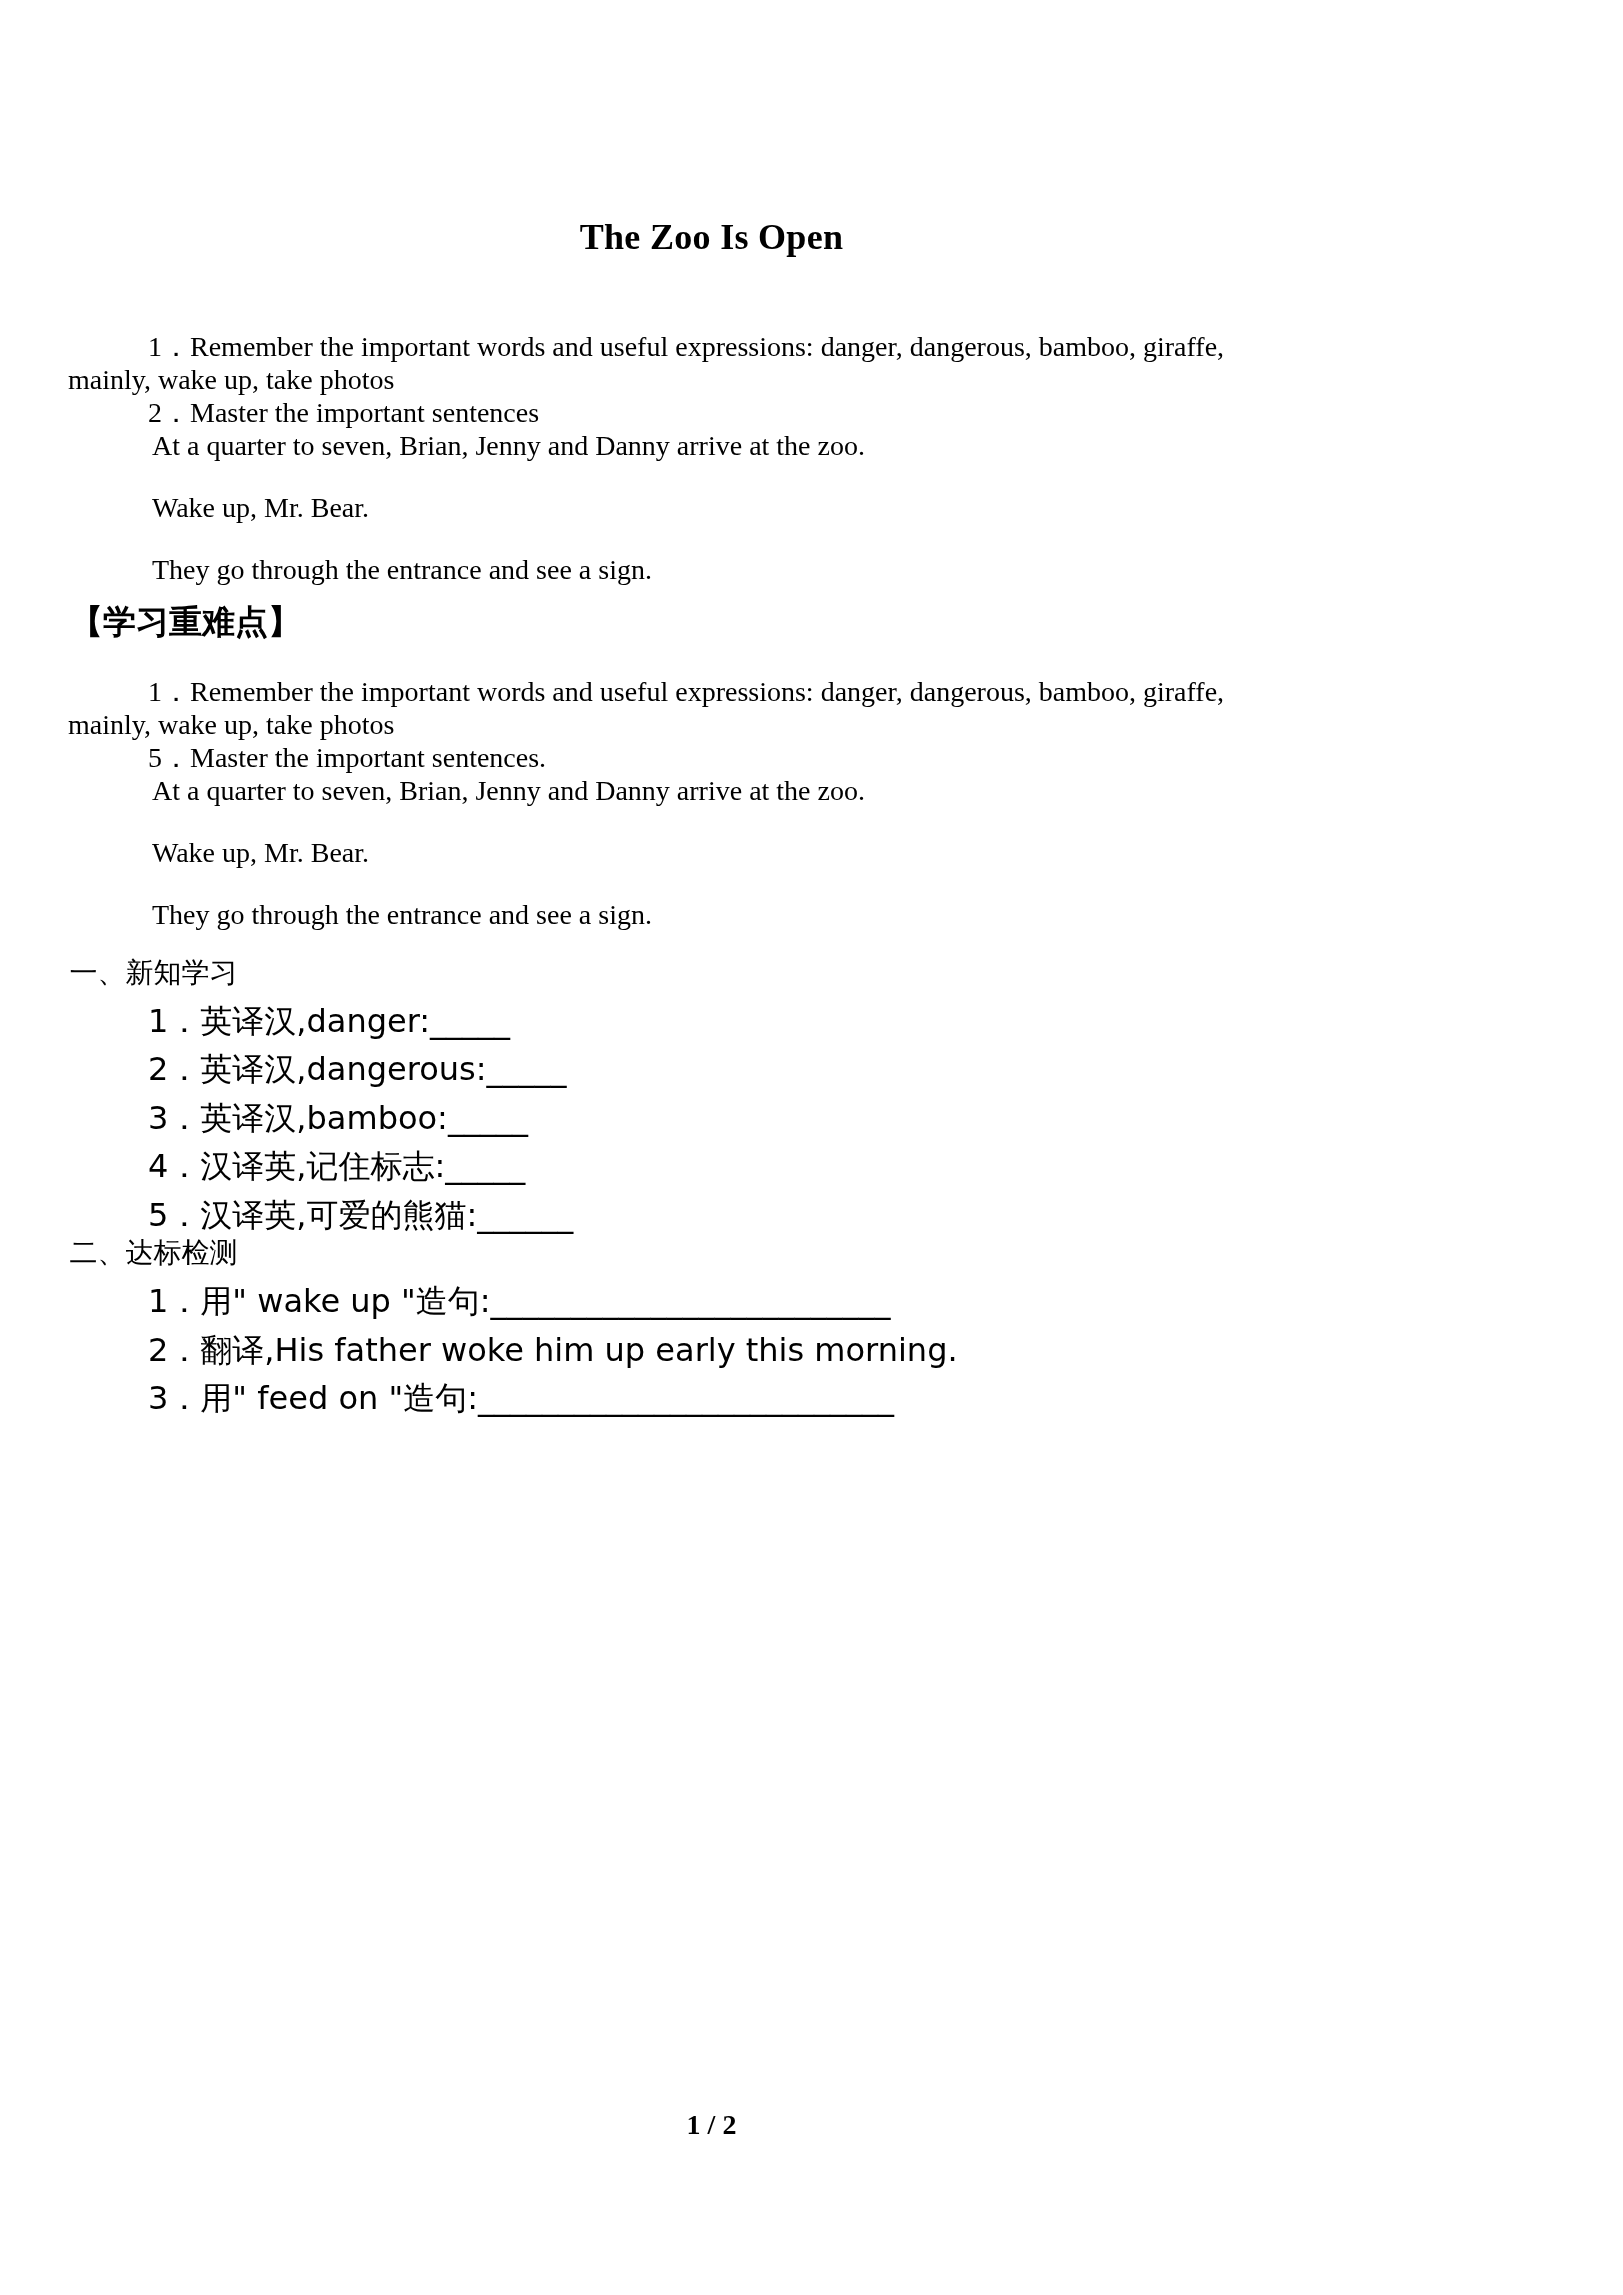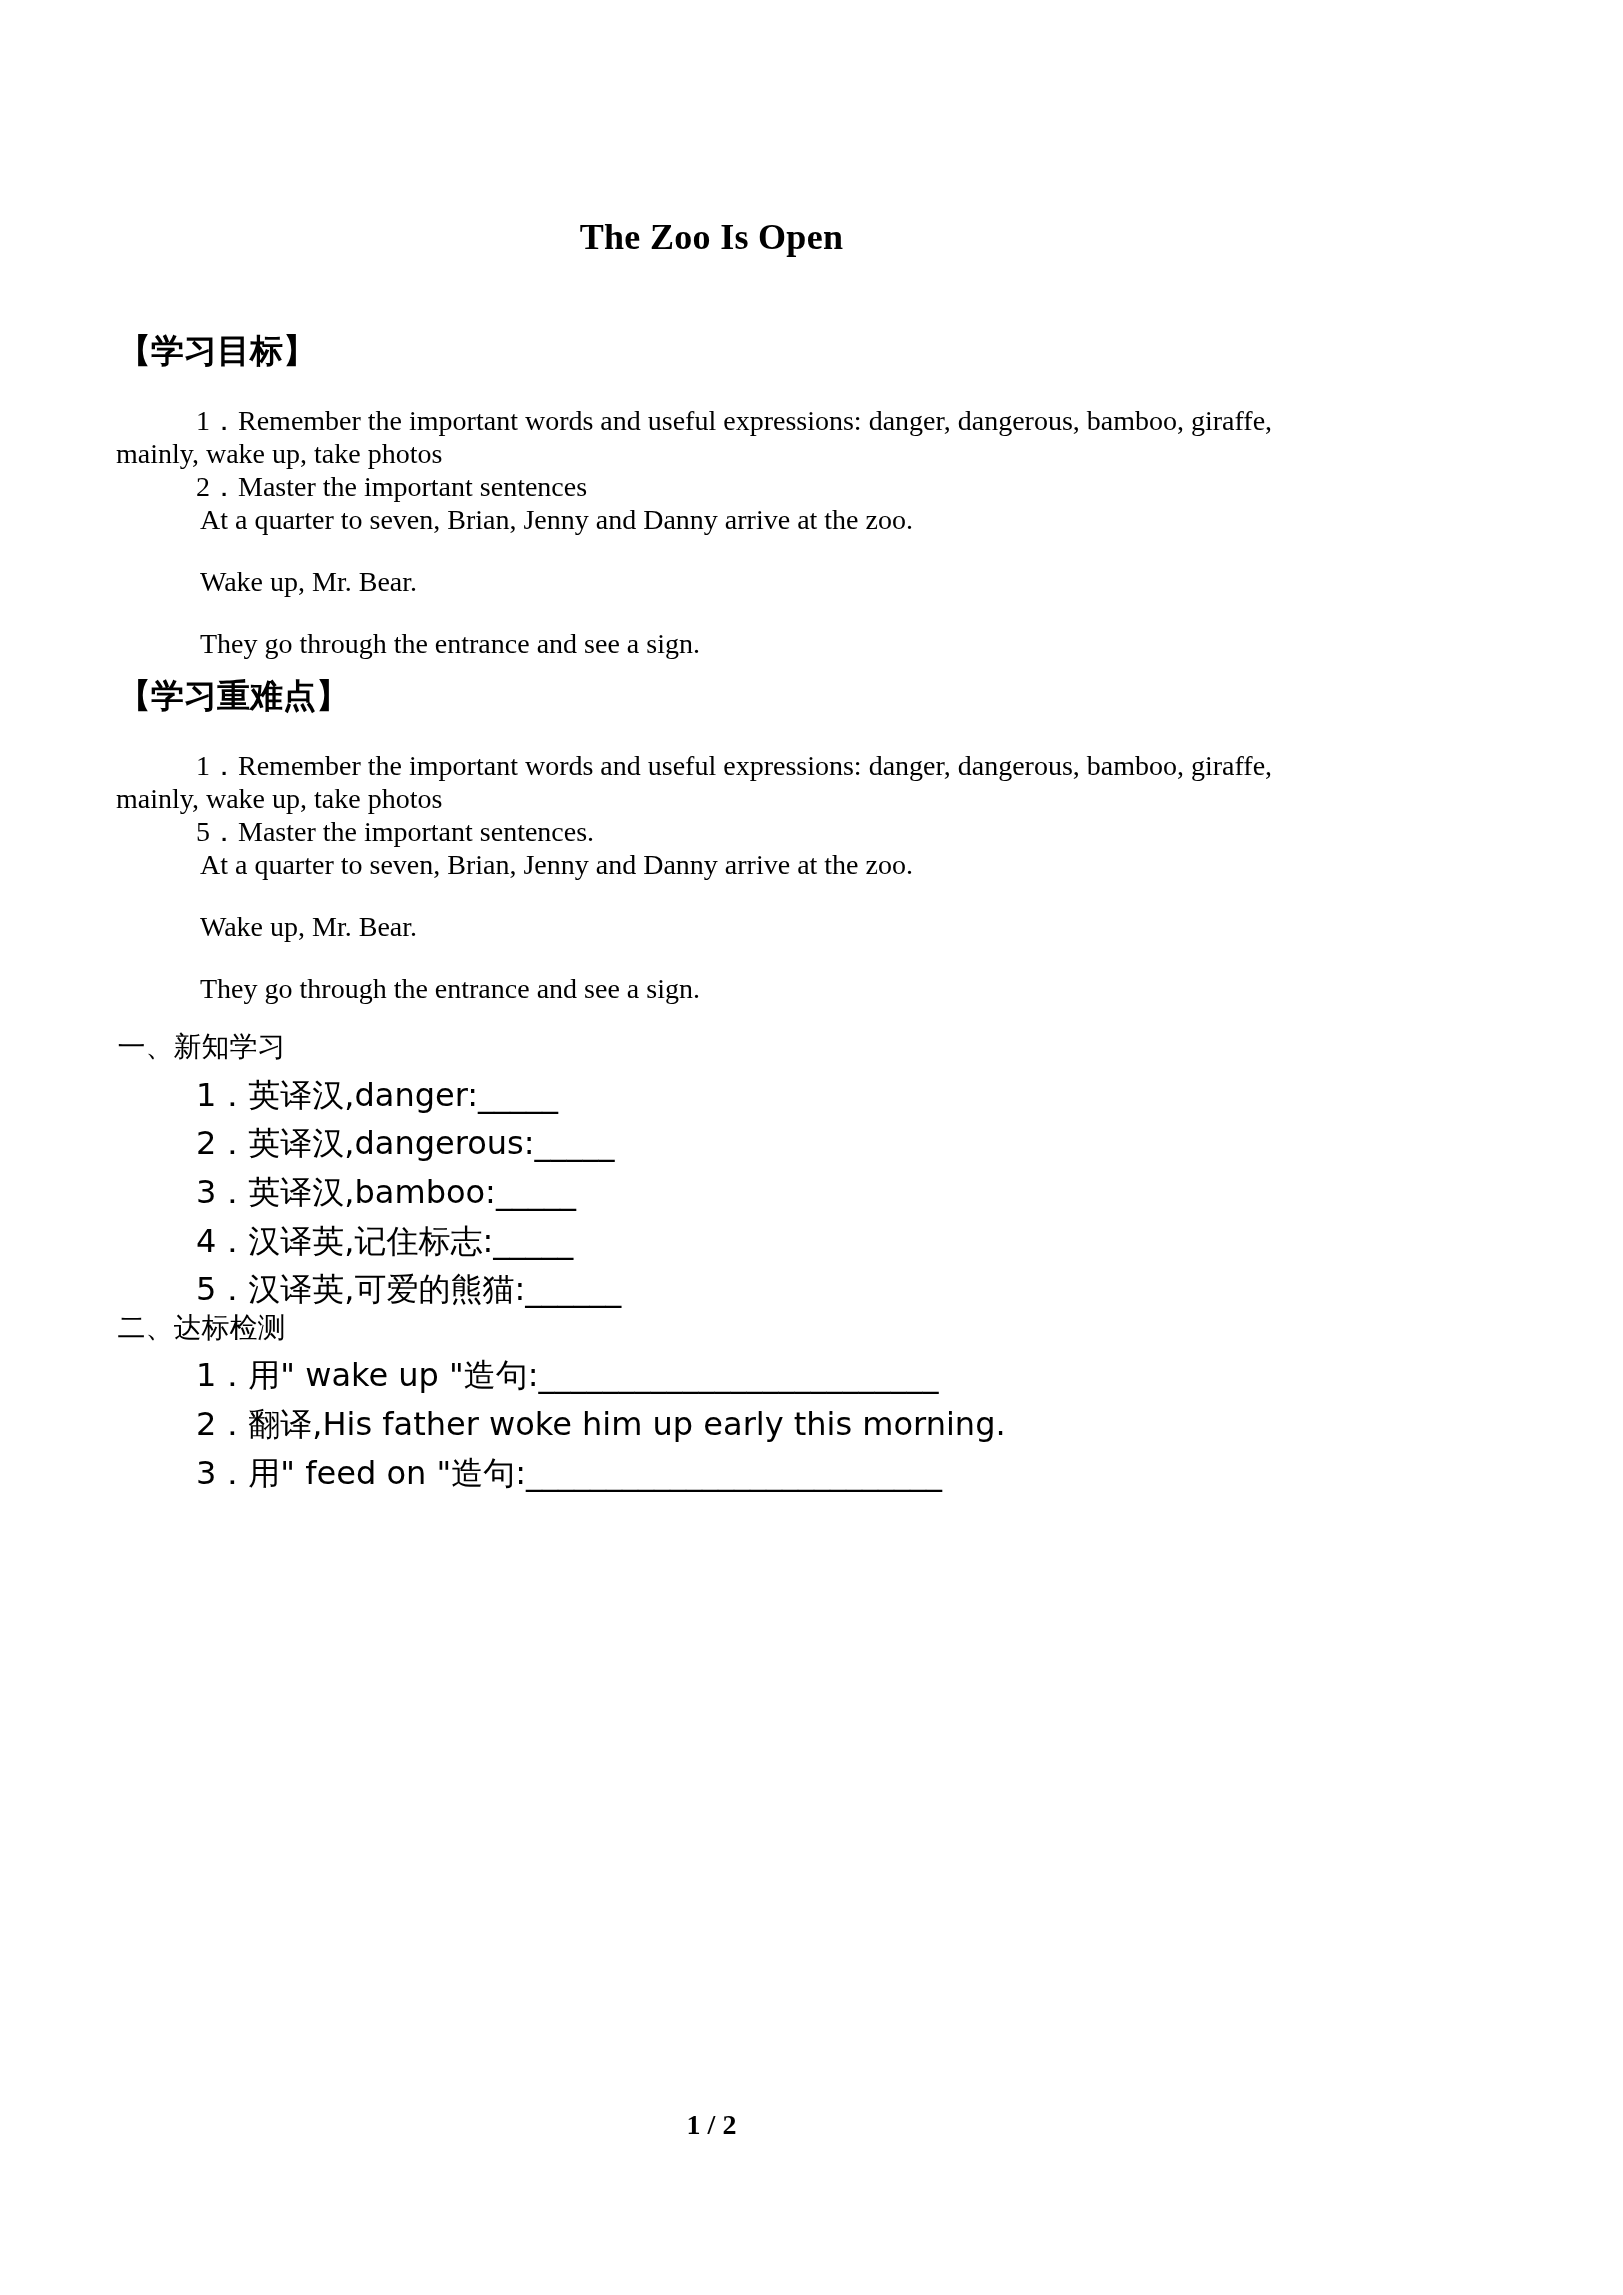--- a/index.html
+++ b/index.html
@@ -15,21 +15,21 @@
     color: #000000;
     overflow: hidden;
   }
 
   .page {
     position: absolute;
     left: 0; top: 0;
     width: 1423px;
     height: 2295px;
     box-sizing: border-box;
-    padding: 0 116px;
+    padding: 0 68px;
   }
 
   
   .doc-title {
     text-align: center;
     font-size: 36px;
     font-weight: bold;
     letter-spacing: 0.3px;
     margin: 0;
     padding-top: 218px;
@@ -109,21 +109,20 @@
   .blk-first-item { margin-top: 33px; }
 </style>
 </head>
 <body>
 
 <div class="page">
 
   <h1 class="doc-title">The Zoo Is Open</h1>
 
   <div class="blk-goals">
-    <div class="section-heading">【学习目标】</div>
 
     <div class="para indent blk-first-item">1．Remember the important words and useful expressions: danger, dangerous, bamboo, giraffe,</div>
     <div class="para flush">mainly, wake up, take photos</div>
     <div class="para indent">2．Master the important sentences</div>
 
     <div class="para hang">At a quarter to seven, Brian, Jenny and Danny arrive at the zoo.</div>
     <div class="para hang spaced">Wake up, Mr. Bear.</div>
     <div class="para hang spaced">They go through the entrance and see a sign.</div>
   </div>
 

